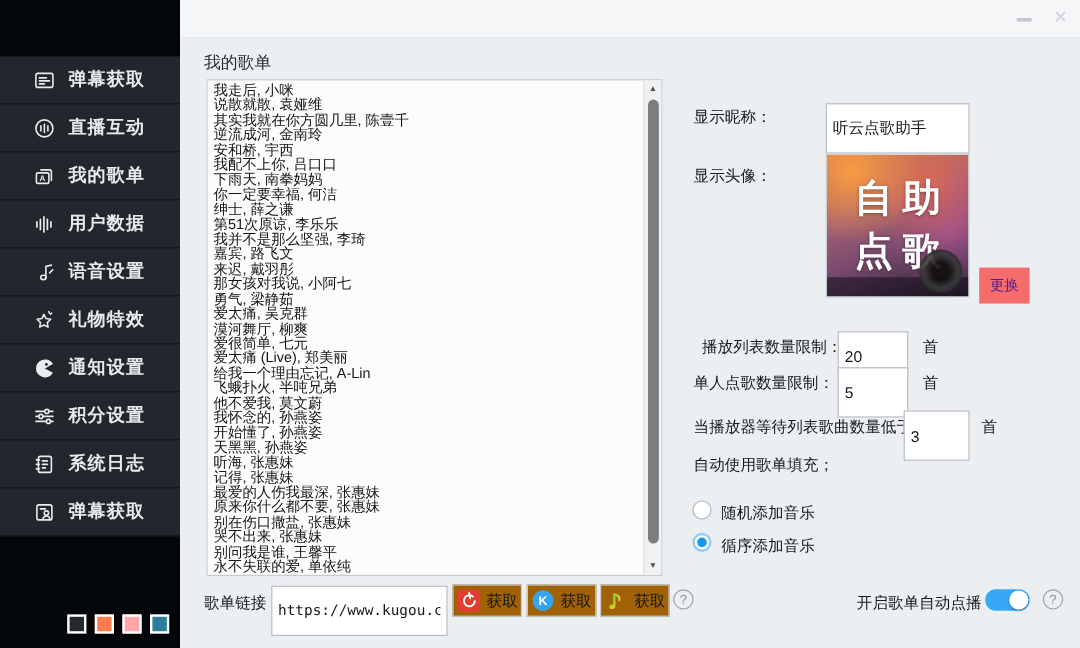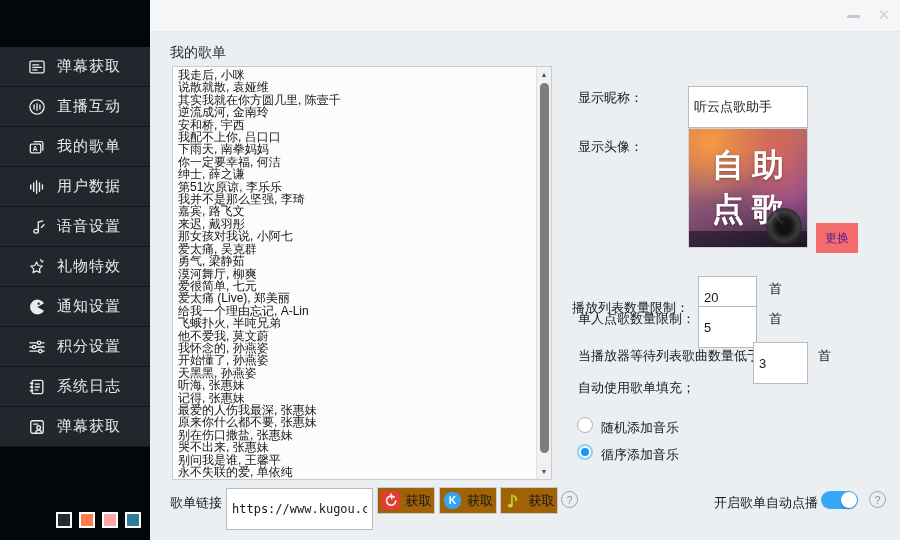--- a/index.html
+++ b/index.html
@@ -3,21 +3,21 @@
 <meta charset="utf-8">
 <style>
   html,body{margin:0;padding:0;}
   body{width:900px;height:540px;font-family:"Liberation Sans","DejaVu Sans",sans-serif;}
   #app{position:relative;width:900px;height:540px;background:#eceff2;overflow:hidden;}
 
   
   #sidebar{position:absolute;left:0;top:0;width:150px;height:540px;background:#04070a;}
   #menu{position:absolute;top:47px;left:0;width:150px;}
   .mi{height:40px;background:#23272d;border-bottom:1px solid #121519;display:flex;align-items:center;padding-left:27px;gap:10px;cursor:pointer;box-sizing:border-box;}
-  .ml{color:#e7eaee;font-size:15px;letter-spacing:1px;}
+  .ml{color:#e7eaee;font-size:15px;letter-spacing:1px;font-weight:bold;}
   .ico{width:20px;height:20px;display:flex;align-items:center;justify-content:center;}
   #side-footer{position:absolute;left:56px;top:512px;display:flex;gap:7px;}
   .sw{width:12px;height:12px;border:2px solid #ffffff;display:inline-block;cursor:pointer;}
 
   
   #titlebar{position:absolute;left:150px;top:0;width:750px;height:32px;background:#f4f6f8;border-bottom:1px solid #e3e7eb;box-sizing:border-box;}
   #btn-min{position:absolute;right:40px;top:15px;width:13px;height:3px;background:#c3c7cd;border-radius:2px;cursor:pointer;}
   #btn-close{position:absolute;right:10px;top:5px;font-size:15px;color:#ced2d8;cursor:pointer;line-height:20px;}
 
   
@@ -202,22 +202,22 @@
         <div class="song">安和桥, 宇西</div>
         <div class="song">我配不上你, 吕口口</div>
         <div class="song">下雨天, 南拳妈妈</div>
         <div class="song">你一定要幸福, 何洁</div>
         <div class="song">绅士, 薛之谦</div>
         <div class="song">第51次原谅, 李乐乐</div>
         <div class="song">我并不是那么坚强, 李琦</div>
         <div class="song">嘉宾, 路飞文</div>
         <div class="song">来迟, 戴羽彤</div>
         <div class="song">那女孩对我说, 小阿七</div>
+        <div class="song">勇气, 梁静茹</div>
         <div class="song">爱太痛, 吴克群</div>
-        <div class="song">勇气, 梁静茹</div>
         <div class="song">漠河舞厅, 柳爽</div>
         <div class="song">爱很简单, 七元</div>
         <div class="song">爱太痛 (Live), 郑美丽</div>
         <div class="song">给我一个理由忘记, A-Lin</div>
         <div class="song">飞蛾扑火, 半吨兄弟</div>
         <div class="song">他不爱我, 莫文蔚</div>
         <div class="song">我怀念的, 孙燕姿</div>
         <div class="song">开始懂了, 孙燕姿</div>
         <div class="song">天黑黑, 孙燕姿</div>
         <div class="song">听海, 张惠妹</div>
@@ -241,21 +241,21 @@
 
   <span class="lbl" style="left:578px;top:138px;">显示头像：</span>
   <div class="avatar">
     <div class="avatar-text">
       <div>自助</div>
       <div>点歌</div>
     </div>
   </div>
   <div class="chg">更换</div>
 
-  <span class="lbl" style="left:572px;top:280px;margin-top:19px;">播放列表数量限制：</span>
+  <span class="lbl" style="left:585px;top:280px;">播放列表数量限制：</span>
   <input class="tin" style="left: 698px; top: 276px; width: 59px; height: 23px;" value="20">
   <span class="lbl" style="left:769px;top:280px;">首</span>
 
   <span class="lbl" style="left:578px;top:310px;">单人点歌数量限制：</span>
   <input class="tin" style="left: 698px; top: 306px; width: 59px; height: 23px;" value="5">
   <span class="lbl" style="left:769px;top:310px;">首</span>
 
   <span class="lbl" style="left:578px;top:347px;">当播放器等待列表歌曲数量低于</span>
   <input class="tin" style="left: 753px; top: 342px; width: 55px; height: 23px;" value="3">
   <span class="lbl" style="left:818px;top:347px;">首</span>

